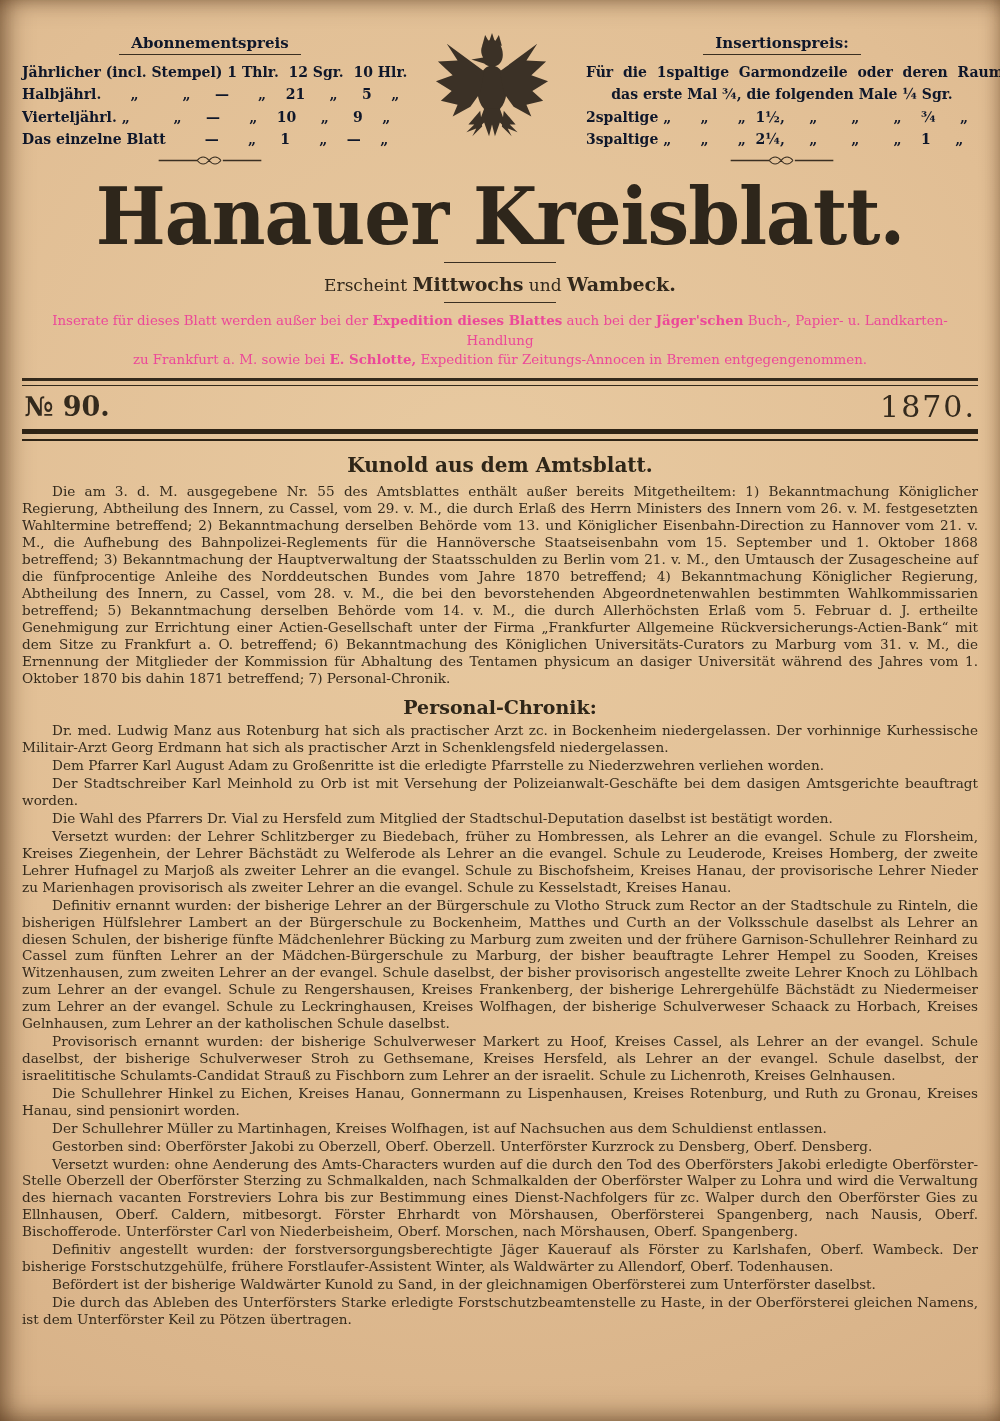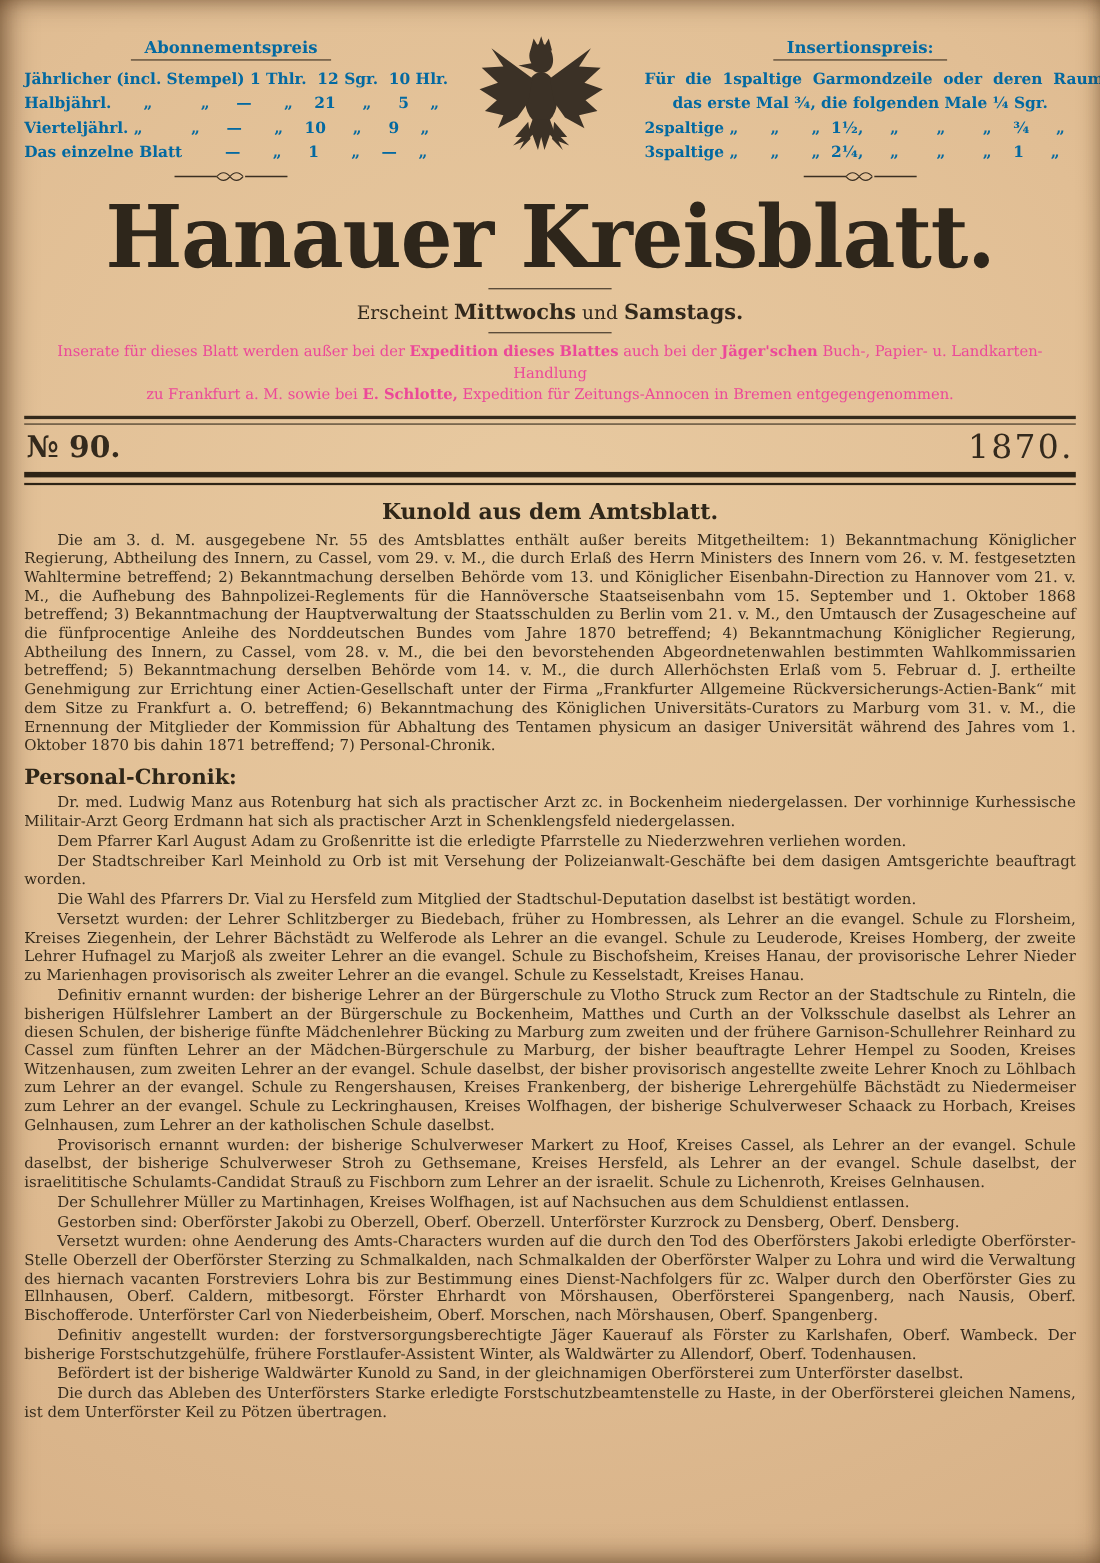--- a/index.html
+++ b/index.html
@@ -12,21 +12,21 @@
   body::before{
     content:'';position:absolute;inset:0;pointer-events:none;z-index:9;
     box-shadow:
       inset 20px 0 26px -14px rgba(70,40,15,.6),
       inset -14px 0 20px -14px rgba(70,40,15,.4),
       inset 0 16px 24px -16px rgba(70,40,15,.5),
       inset 0 -20px 26px -16px rgba(70,40,15,.55);
   }
   .page{padding:34px 22px 0 22px;position:relative;}
   .header-row{display:flex;align-items:flex-start;justify-content:space-between;}
-  .price-block{font-weight:bold;color:#0369a1;}
+  .price-block{font-weight:bold;color:#0f172a;}
   .price-block.left{width:376px;}
   .price-block.right{width:392px;}
   .block-title{font-size:15px;text-align:center;margin-bottom:6px;}
   .block-title span{display:inline-block;border-bottom:1.5px solid #3a2f21;padding:0 12px 2px 12px;}
   .price-line{white-space:pre;font-size:14px;line-height:1.6;}
   .flourish{display:block;margin:4px auto 0 auto;}
   .eagle-wrap{width:150px;display:flex;justify-content:center;margin-top:-6px;}
   .masthead{
     margin:14px 0 0 0;text-align:center;font-size:74px;line-height:.98;
     font-weight:bold;letter-spacing:-1px;color:#2e261b;transform:scaleY(1.06);
@@ -36,21 +36,21 @@
   .subtitle{text-align:center;font-size:17px;color:#33291c;margin-top:10px;}
   .subtitle b{font-size:19px;}
   .notice{text-align:center;font-size:13.4px;line-height:1.45;margin:2px 0 0 0;color:#ec4899;}
   .rule-thin-double{border-top:3px solid #342a1c;border-bottom:1px solid #342a1c;height:4px;margin:9px 0 0 0;}
   .dateline{position:relative;height:40px;margin-top:3px;}
   .issue-no{position:absolute;left:2px;top:2px;font-size:27px;font-weight:bold;}
   .issue-date{position:absolute;left:0;right:0;top:6px;text-align:center;font-size:21px;font-weight:bold;}
   .issue-year{position:absolute;right:2px;top:0;font-size:30px;font-weight:normal;letter-spacing:2px;}
   .rule-heavy{border-top:5px solid #2e2416;border-bottom:2px solid #2e2416;height:5px;}
   .h-amts{font-size:20px;font-weight:bold;text-align:center;margin:12px 0 6px 0;color:#2f2618;}
-  .h-pers{font-size:19px;font-weight:bold;text-align:left;margin:10px 0 4px 0;color:#2f2618;}
+  .h-pers{font-size:19px;font-weight:bold;text-align:center;margin:10px 0 4px 0;color:#2f2618;}
   .body-par{font-size:13.6px;line-height:1.245;text-align:justify;text-indent:30px;margin:0;color:#352b1d;}
   .body-par + .body-par{margin-top:1px;}
 </style>
 </head>
 <body>
 
 <div class="page">
 
   <div class="header-row">
     <div class="price-block left">
@@ -89,21 +89,21 @@
       <svg class="flourish" viewBox="0 0 120 12" width="110" height="11">
         <path d="M4 6 H46 M74 6 H116" stroke="#3a2f22" stroke-width="1.6" fill="none"></path>
         <path d="M46 6 c4 -5 9 -5 13 0 c4 5 9 5 13 0 M46 6 c4 5 9 5 13 0 c4 -5 9 -5 13 0" fill="none" stroke="#3a2f22" stroke-width="1.2"></path>
       </svg>
     </div>
   </div>
 
   <h1 class="masthead">Hanauer Kreisblatt.</h1>
   <div class="rule-short"></div>
 
-  <div class="subtitle"><span>Erscheint </span><b>Mittwochs</b><span> und </span><b>Samstags.</b></div>
+  <div class="subtitle"><span>Erscheint </span><b>Mittwochs</b><span> und </span><b>Wambeck.</b></div>
   <div class="rule-short second"></div>
 
   <p class="notice"><span>Inserate für dieses Blatt werden außer bei der </span><b>Expedition dieses Blattes</b><span> auch bei der </span><b>Jäger'schen</b><span> Buch-, Papier- u. Landkarten-Handlung</span><br><span>zu Frankfurt a. M. sowie bei </span><b>E. Schlotte,</b><span> Expedition für Zeitungs-Annocen in Bremen entgegengenommen.</span></p>
 
   <div class="rule-thin-double"></div>
 
   <div class="dateline">
     <span class="issue-no">№ 90.</span>
     <span class="issue-year">1870.</span>
   </div>
@@ -114,20 +114,21 @@
   <p class="body-par">Die am 3. d. M. ausgegebene Nr. 55 des Amtsblattes enthält außer bereits Mitgetheiltem: 1) Bekanntmachung Königlicher Regierung, Abtheilung des Innern, zu Cassel, vom 29. v. M., die durch Erlaß des Herrn Ministers des Innern vom 26. v. M. festgesetzten Wahltermine betreffend; 2) Bekanntmachung derselben Behörde vom 13. und Königlicher Eisenbahn-Direction zu Hannover vom 21. v. M., die Aufhebung des Bahnpolizei-Reglements für die Hannöversche Staatseisenbahn vom 15. September und 1. Oktober 1868 betreffend; 3) Bekanntmachung der Hauptverwaltung der Staatsschulden zu Berlin vom 21. v. M., den Umtausch der Zusagescheine auf die fünfprocentige Anleihe des Norddeutschen Bundes vom Jahre 1870 betreffend; 4) Bekanntmachung Königlicher Regierung, Abtheilung des Innern, zu Cassel, vom 28. v. M., die bei den bevorstehenden Abgeordnetenwahlen bestimmten Wahlkommissarien betreffend; 5) Bekanntmachung derselben Behörde vom 14. v. M., die durch Allerhöchsten Erlaß vom 5. Februar d. J. ertheilte Genehmigung zur Errichtung einer Actien-Gesellschaft unter der Firma „Frankfurter Allgemeine Rückversicherungs-Actien-Bank“ mit dem Sitze zu Frankfurt a. O. betreffend; 6) Bekanntmachung des Königlichen Universitäts-Curators zu Marburg vom 31. v. M., die Ernennung der Mitglieder der Kommission für Abhaltung des Tentamen physicum an dasiger Universität während des Jahres vom 1. Oktober 1870 bis dahin 1871 betreffend; 7) Personal-Chronik.</p>
 
   <h3 class="h-pers">Personal-Chronik:</h3>
   <p class="body-par">Dr. med. Ludwig Manz aus Rotenburg hat sich als practischer Arzt zc. in Bockenheim niedergelassen. Der vorhinnige Kurhessische Militair-Arzt Georg Erdmann hat sich als practischer Arzt in Schenklengsfeld niedergelassen.</p>
   <p class="body-par">Dem Pfarrer Karl August Adam zu Großenritte ist die erledigte Pfarrstelle zu Niederzwehren verliehen worden.</p>
   <p class="body-par">Der Stadtschreiber Karl Meinhold zu Orb ist mit Versehung der Polizeianwalt-Geschäfte bei dem dasigen Amtsgerichte beauftragt worden.</p>
   <p class="body-par">Die Wahl des Pfarrers Dr. Vial zu Hersfeld zum Mitglied der Stadtschul-Deputation daselbst ist bestätigt worden.</p>
   <p class="body-par">Versetzt wurden: der Lehrer Schlitzberger zu Biedebach, früher zu Hombressen, als Lehrer an die evangel. Schule zu Florsheim, Kreises Ziegenhein, der Lehrer Bächstädt zu Welferode als Lehrer an die evangel. Schule zu Leuderode, Kreises Homberg, der zweite Lehrer Hufnagel zu Marjoß als zweiter Lehrer an die evangel. Schule zu Bischofsheim, Kreises Hanau, der provisorische Lehrer Nieder zu Marienhagen provisorisch als zweiter Lehrer an die evangel. Schule zu Kesselstadt, Kreises Hanau.</p>
   <p class="body-par">Definitiv ernannt wurden: der bisherige Lehrer an der Bürgerschule zu Vlotho Struck zum Rector an der Stadtschule zu Rinteln, die bisherigen Hülfslehrer Lambert an der Bürgerschule zu Bockenheim, Matthes und Curth an der Volksschule daselbst als Lehrer an diesen Schulen, der bisherige fünfte Mädchenlehrer Bücking zu Marburg zum zweiten und der frühere Garnison-Schullehrer Reinhard zu Cassel zum fünften Lehrer an der Mädchen-Bürgerschule zu Marburg, der bisher beauftragte Lehrer Hempel zu Sooden, Kreises Witzenhausen, zum zweiten Lehrer an der evangel. Schule daselbst, der bisher provisorisch angestellte zweite Lehrer Knoch zu Löhlbach zum Lehrer an der evangel. Schule zu Rengershausen, Kreises Frankenberg, der bisherige Lehrergehülfe Bächstädt zu Niedermeiser zum Lehrer an der evangel. Schule zu Leckringhausen, Kreises Wolfhagen, der bisherige Schulverweser Schaack zu Horbach, Kreises Gelnhausen, zum Lehrer an der katholischen Schule daselbst.</p>
   <p class="body-par">Provisorisch ernannt wurden: der bisherige Schulverweser Markert zu Hoof, Kreises Cassel, als Lehrer an der evangel. Schule daselbst, der bisherige Schulverweser Stroh zu Gethsemane, Kreises Hersfeld, als Lehrer an der evangel. Schule daselbst, der israelititische Schulamts-Candidat Strauß zu Fischborn zum Lehrer an der israelit. Schule zu Lichenroth, Kreises Gelnhausen.</p>
+  <p class="body-par">Die Schullehrer Hinkel zu Eichen, Kreises Hanau, Gonnermann zu Lispenhausen, Kreises Rotenburg, und Ruth zu Gronau, Kreises Hanau, sind pensionirt worden.</p>
   <p class="body-par">Der Schullehrer Müller zu Martinhagen, Kreises Wolfhagen, ist auf Nachsuchen aus dem Schuldienst entlassen.</p>
   <p class="body-par">Gestorben sind: Oberförster Jakobi zu Oberzell, Oberf. Oberzell. Unterförster Kurzrock zu Densberg, Oberf. Densberg.</p>
   <p class="body-par">Versetzt wurden: ohne Aenderung des Amts-Characters wurden auf die durch den Tod des Oberförsters Jakobi erledigte Oberförster-Stelle Oberzell der Oberförster Sterzing zu Schmalkalden, nach Schmalkalden der Oberförster Walper zu Lohra und wird die Verwaltung des hiernach vacanten Forstreviers Lohra bis zur Bestimmung eines Dienst-Nachfolgers für zc. Walper durch den Oberförster Gies zu Ellnhausen, Oberf. Caldern, mitbesorgt. Förster Ehrhardt von Mörshausen, Oberförsterei Spangenberg, nach Nausis, Oberf. Bischofferode. Unterförster Carl von Niederbeisheim, Oberf. Morschen, nach Mörshausen, Oberf. Spangenberg.</p>
   <p class="body-par">Definitiv angestellt wurden: der forstversorgungsberechtigte Jäger Kauerauf als Förster zu Karlshafen, Oberf. Wambeck. Der bisherige Forstschutzgehülfe, frühere Forstlaufer-Assistent Winter, als Waldwärter zu Allendorf, Oberf. Todenhausen.</p>
   <p class="body-par">Befördert ist der bisherige Waldwärter Kunold zu Sand, in der gleichnamigen Oberförsterei zum Unterförster daselbst.</p>
   <p class="body-par">Die durch das Ableben des Unterförsters Starke erledigte Forstschutzbeamtenstelle zu Haste, in der Oberförsterei gleichen Namens, ist dem Unterförster Keil zu Pötzen übertragen.</p>
 
 </div>
 
 </body></html>

